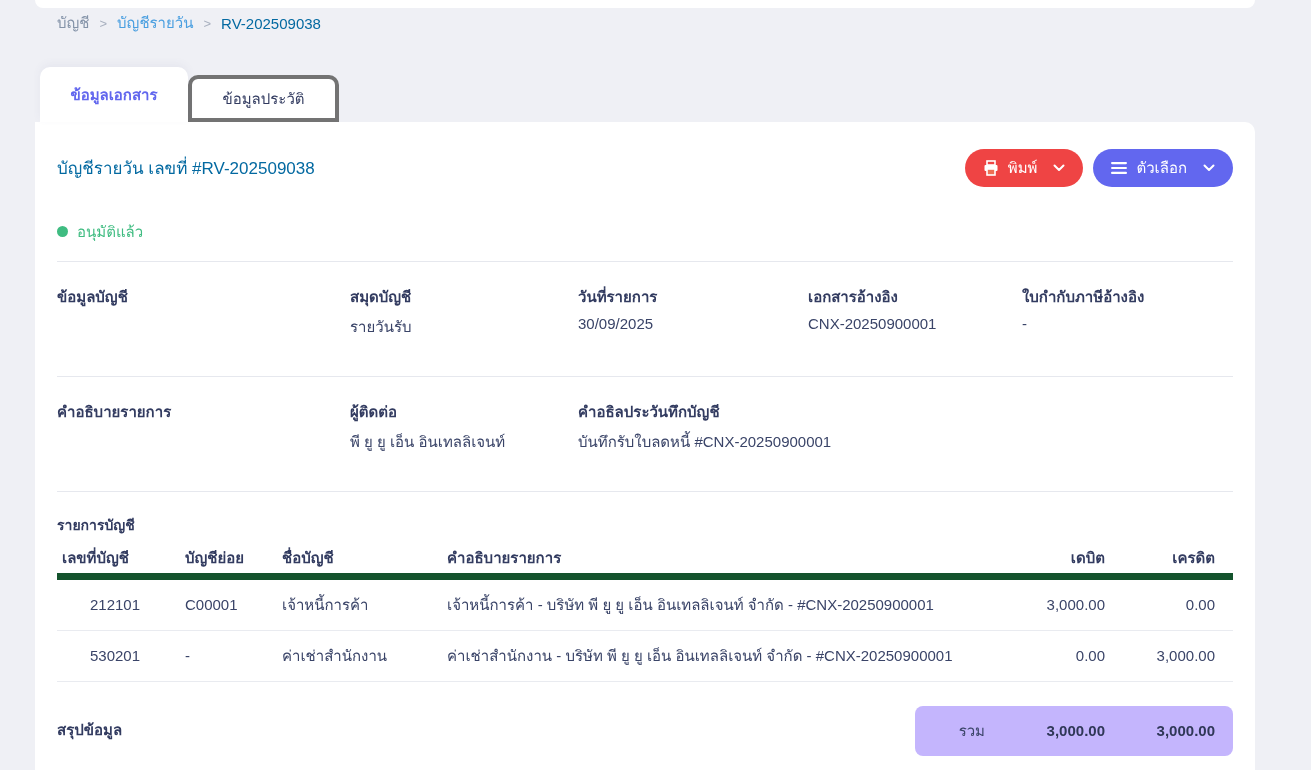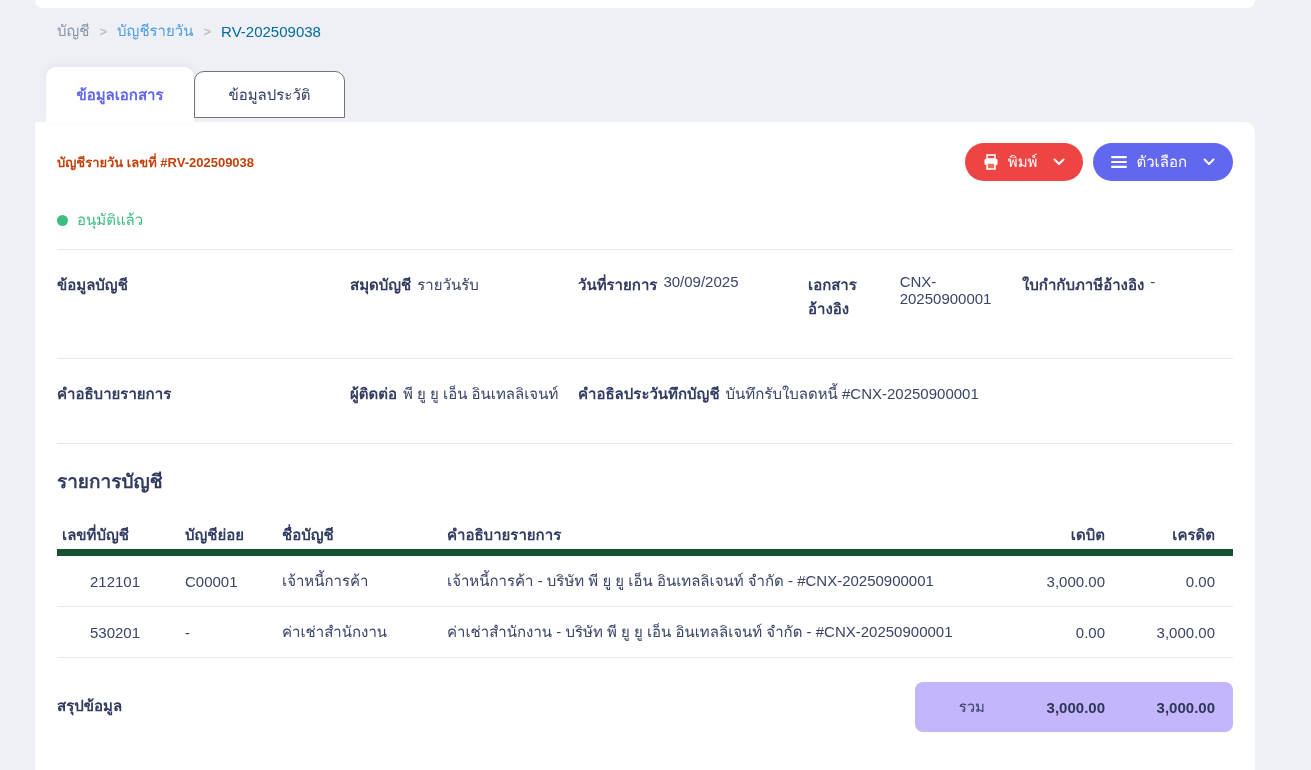--- a/index.html
+++ b/index.html
@@ -9,54 +9,54 @@
     background:#eff0f5;
     font-family:"Liberation Sans","DejaVu Sans",sans-serif;
     color:#323b60;
   }
   .top-strip {
     position:absolute; top:0; left:35px; width:1220px; height:8px;
     background:#ffffff; border-radius:0 0 10px 10px;
   }
   
   .breadcrumb {
-    position:absolute; top:19px; left:57px;
+    position:absolute; top:11px; left:57px;
     display:flex; align-items:center; gap:10px; font-size:15px;
   }
   .crumb-root { color:#8493a8; cursor:pointer; }
   .crumb-sep  { color:#a8b0bf; font-size:13px; }
   .crumb-link { color:#4a9fe0; cursor:pointer; }
   .crumb-current { color:#0369a1; }
   
-  .tabs { position:absolute; top:67px; left:46px; display:flex; align-items:center; }
+  .tabs { position:absolute; top:67px; left:40px; display:flex; align-items:flex-end; }
   .tab {
     display:flex; align-items:center; justify-content:center;
     font-size:15px; cursor:pointer; background:#fff;
     border-radius:10px 10px 0 0;
   }
   .tab-active {
     width:148px; height:55px; color:#6166ee; font-weight:bold;
     position:relative; z-index:3;
     box-shadow:0 -3px 8px rgba(80,90,140,0.06);
   }
   .tab-inactive {
     width:151px; height:47px; color:#323b60;
-    border:1px solid #737373;
+    border:4px solid #737373;
   }
   
   .card {
     position:absolute; top:122px; left:35px; width:1220px; height:840px;
     background:#ffffff; border-radius:0 10px 10px 10px;
     padding:0 22px; z-index:2;
   }
   .card-header {
     display:flex; justify-content:space-between; align-items:center;
     padding-top:21px;
   }
-  .doc-title { font-size:13px; font-weight:bold; color:#c2410c; }
+  .doc-title { font-size:17px; font-weight:normal; color:#0369a1; }
   .header-buttons { display:flex; gap:10px; }
   .btn {
     height:38px; border:none; border-radius:19px; color:#ffffff;
     display:flex; align-items:center; padding:0 18px; gap:9px;
     font-size:15px; cursor:pointer;
     font-family:"Liberation Sans","DejaVu Sans",sans-serif;
   }
   .btn-print   { background:#ef4444; }
   .btn-options { background:#6267ef; }
   .btn .chev { margin-left:7px; display:flex; align-items:center; }
@@ -64,28 +64,28 @@
   
   .status-row {
     margin-top:27px; display:flex; align-items:center; gap:9px;
     color:#3fbc81; font-size:15px;
   }
   .status-dot { width:11px; height:11px; border-radius:50%; background:#3fbc81; }
   .divider { border:none; border-top:1px solid #e6e8ee; margin:17px 0 0 0; }
   
   .info-section { display:flex; padding:23px 0 37px 0; }
   .section-title { width:293px; font-size:15px; font-weight:bold; flex-shrink:0; }
-  .field { display:flex; gap:6px; font-size:15px; }
+  .field { display:flex; flex-direction:column; gap:6px; font-size:15px; }
   .f-w1 { width:228px; } .f-w2 { width:230px; } .f-w3 { width:214px; } .f-w4 { flex:1; }
   .field .f-label { font-weight:bold; color:#323b60; }
   .field .f-value { color:#3a4468; }
   .link { color:#4a9fe0; cursor:pointer; }
   
   .entries-section { padding-top:22px; }
-  .entries-title { font-size:19px; font-weight:bold; margin-bottom:24px; }
+  .entries-title { font-size:14px; font-weight:bold; margin-bottom:8px; }
   .t-grid {
     display:grid;
     grid-template-columns:128px 97px 165px 1fr 120px 110px;
     padding-right:18px; align-items:center; font-size:15px;
   }
   .t-header { height:36px; font-weight:bold; border-bottom:7px solid #14532d; color:#323b60; }
   .t-row { height:51px; border-bottom:1px solid #e9ebf0; color:#3a4468; }
   .th-1 { padding-left:5px; }
   .td-1 { padding-left:33px; }
   .num { text-align:right; }

